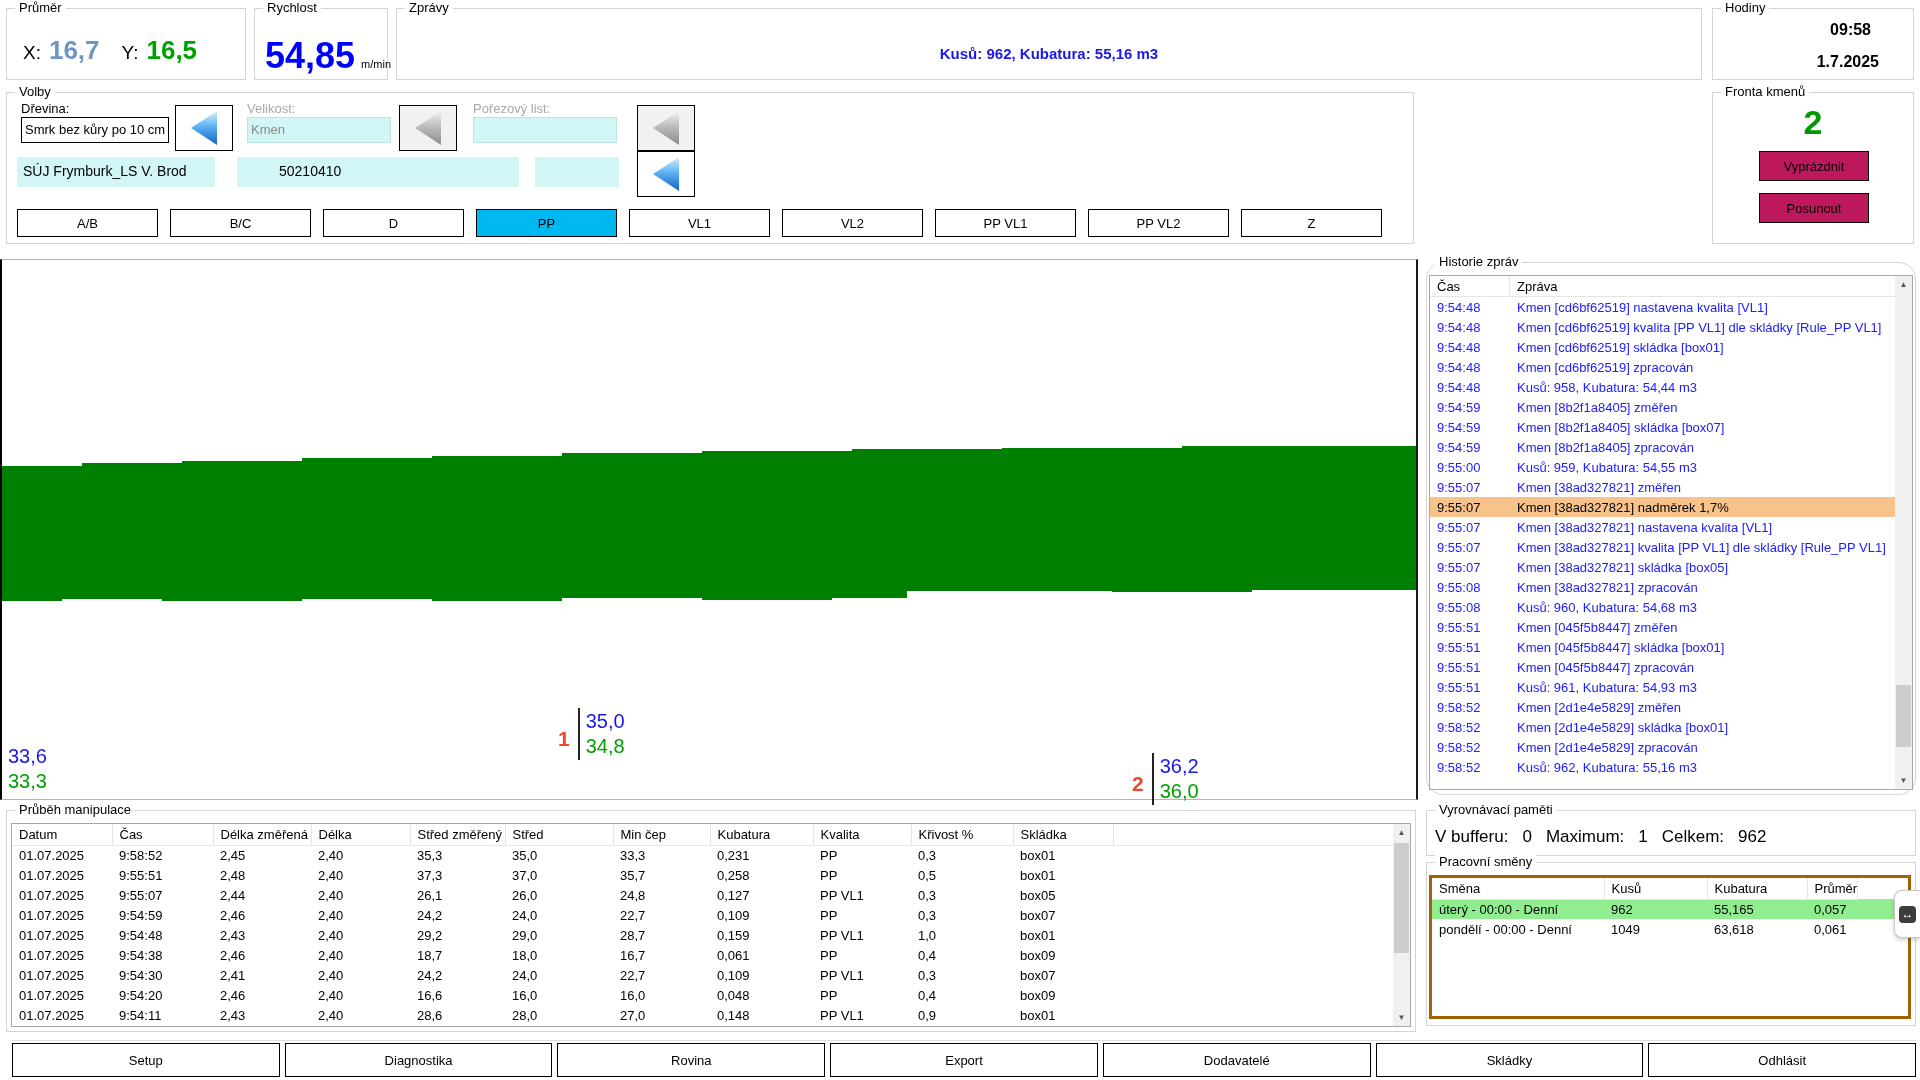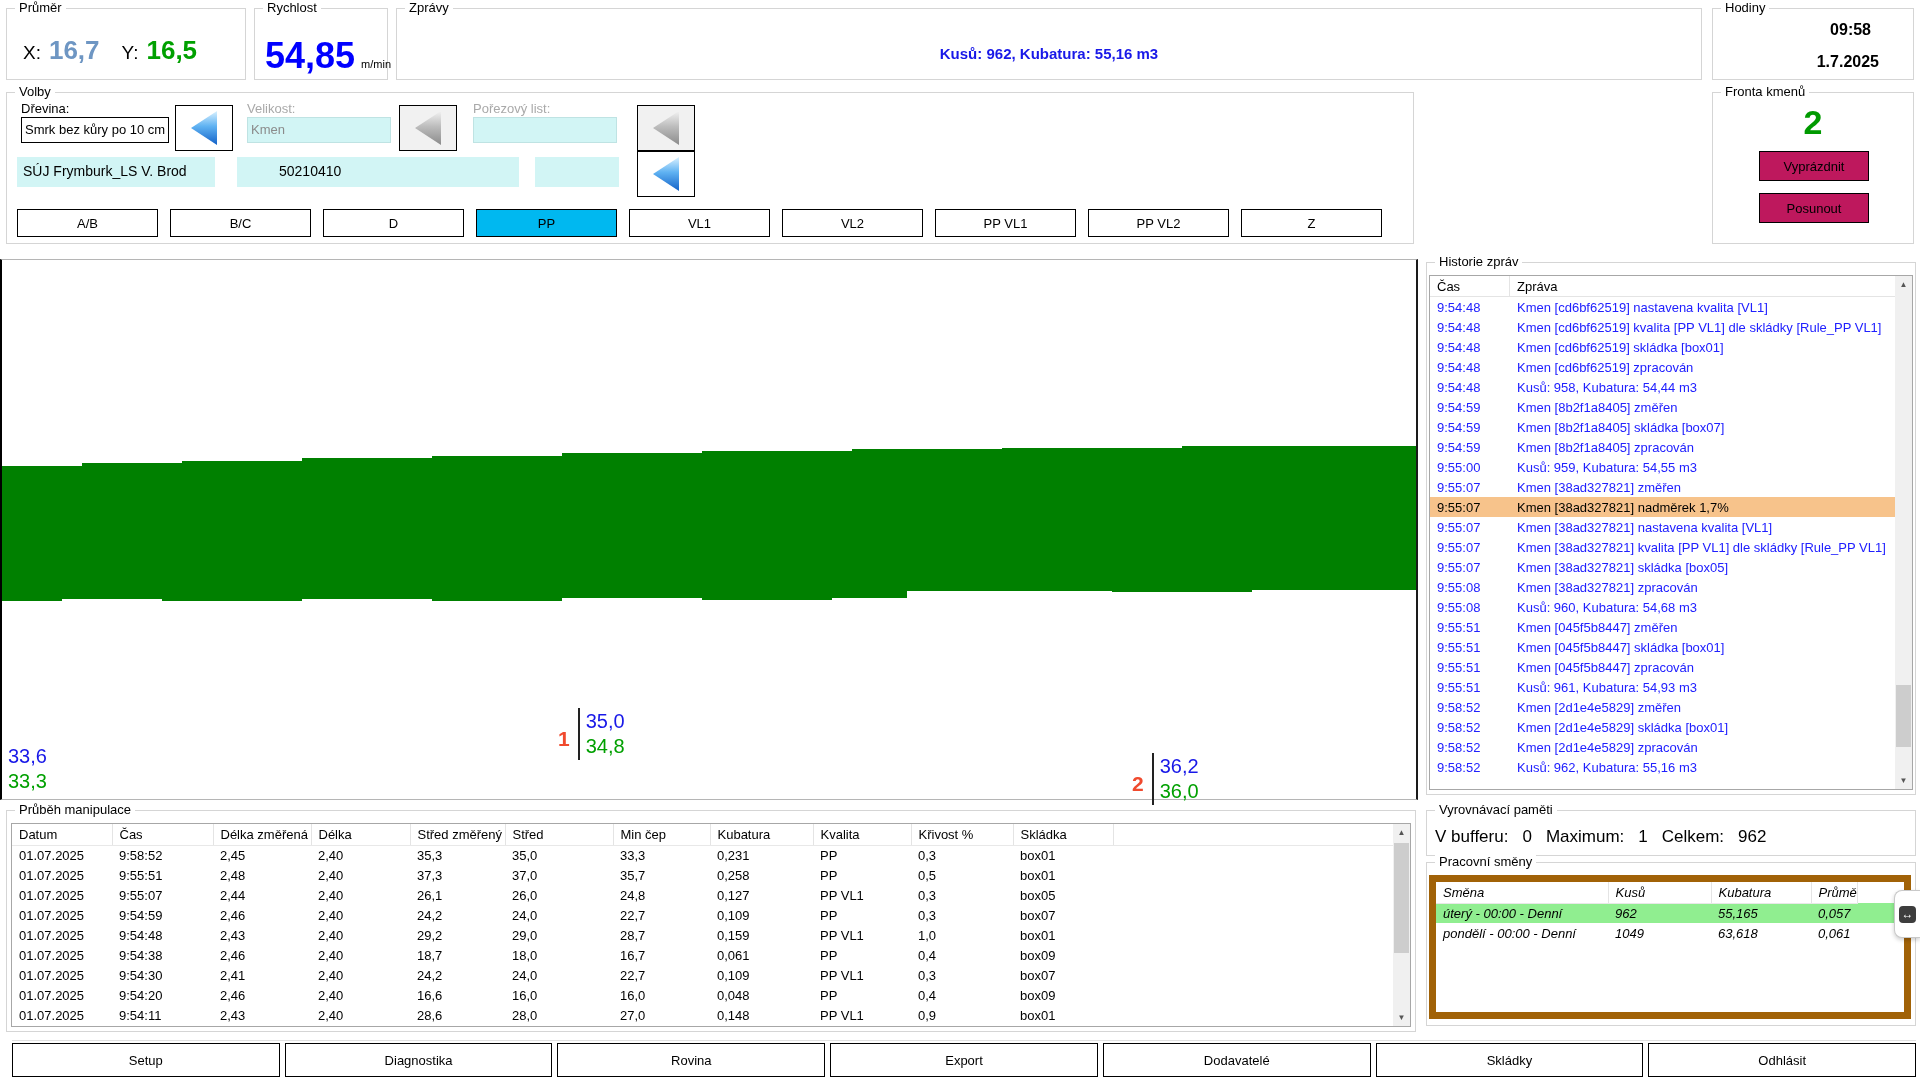--- a/index.html
+++ b/index.html
@@ -64,21 +64,21 @@
   .mline { width:2px; height:52px; background:#222; margin:0 6px 0 8px; }
   .mvals { font-size:20px; line-height:25px; }
 
   
   .sbar { width:17px; background:#f0f0f0; display:flex; flex-direction:column; flex:0 0 17px; position:relative; }
   .sarr { height:17px; flex:0 0 17px; display:flex; align-items:center; justify-content:center; font-size:8px; color:#555; }
   .strack { flex:1; position:relative; }
   .sthumb { position:absolute; left:1px; right:1px; background:#cdcdcd; }
 
   
-  #g-historie { left:1426px; top:262px; width:490px; height:533px; }
+  #g-historie { left:1426px; top:262px; width:490px; height:533px;border-radius:17px; }
   .hlist { position:absolute; left:2px; right:2px; top:12px; bottom:4px; border:1px solid #a7a7a7; display:flex; }
   .hbody { flex:1; display:flex; flex-direction:column; overflow:hidden; }
   .hhead { display:flex; height:21px; border-bottom:1px solid #e4e4e4; font-size:13px; }
   .hhead .ht { border-right:1px solid #e4e4e4; }
   .ht { flex:0 0 80px; padding:3px 0 0 7px; }
   .hm { flex:1; padding:3px 0 0 7px; white-space:nowrap; overflow:hidden; }
   .hrow { display:flex; height:20px; font-size:13px; color:var(--history_text); cursor:default; }
   .hrow.hl { background:var(--history_highlight); color:#000; }
 
   
@@ -90,21 +90,21 @@
   td { padding:1px 2px 1px 7px; height:20px; white-space:nowrap; overflow:hidden; }
   .tscroll { flex:1; overflow:hidden; }
 
   
   #g-vyrov { left:1426px; top:810px; width:490px; height:46px; }
   .bufline { position:absolute; left:8px; top:16px; font-size:17px; display:flex; gap:14px; }
   .bufline b { font-weight:normal; }
 
   
   #g-smeny { left:1426px; top:862px; width:490px; height:164px; }
-  .sbox { position:absolute; left:2px; right:4px; top:12px; bottom:6px; border:7px solid #a16207; overflow:hidden;font-style:italic; }
+  .sbox { position:absolute; left:2px; right:4px; top:12px; bottom:6px; border:3px solid #a16207; overflow:hidden; }
   tr.green { background:var(--shift_row_green); }
 
   
   #bottom-bar { position:absolute; left:12px; right:4px; top:1040px; height:37px; display:flex; gap:5px; border-top:1px solid #e0e0e0; padding-top:2px; }
   .bbtn { flex:1; border:1px solid #000; background:#fff; font-size:13px; display:flex; align-items:center; justify-content:center; cursor:pointer; }
 
   
   #side-tab { position:absolute; left:1894px; top:890px; width:26px; height:48px; background:#fff; border:1px solid #c9c9c9; border-right:none; border-radius:8px 0 0 8px; display:flex; align-items:center; justify-content:center; box-shadow:0 2px 4px rgba(0,0,0,.2); }
   .tv-icon { width:17px; height:17px; background:#3d3d3d; border-radius:4px; color:#fff; font-size:12px; line-height:16px; text-align:center; }
 </style>

